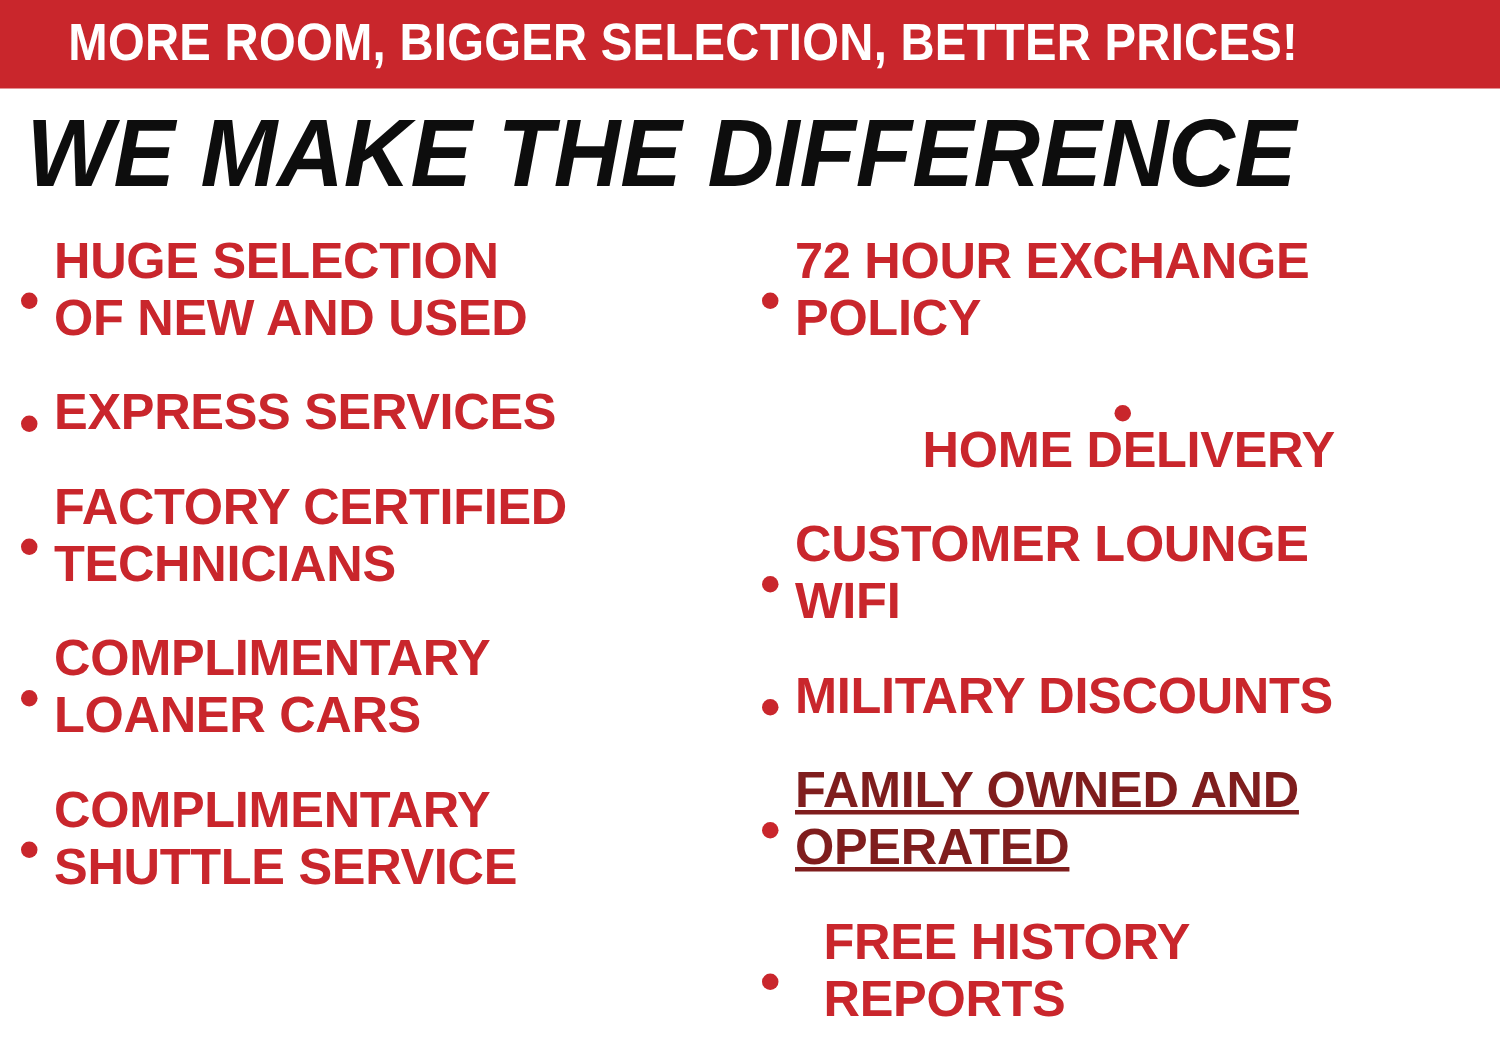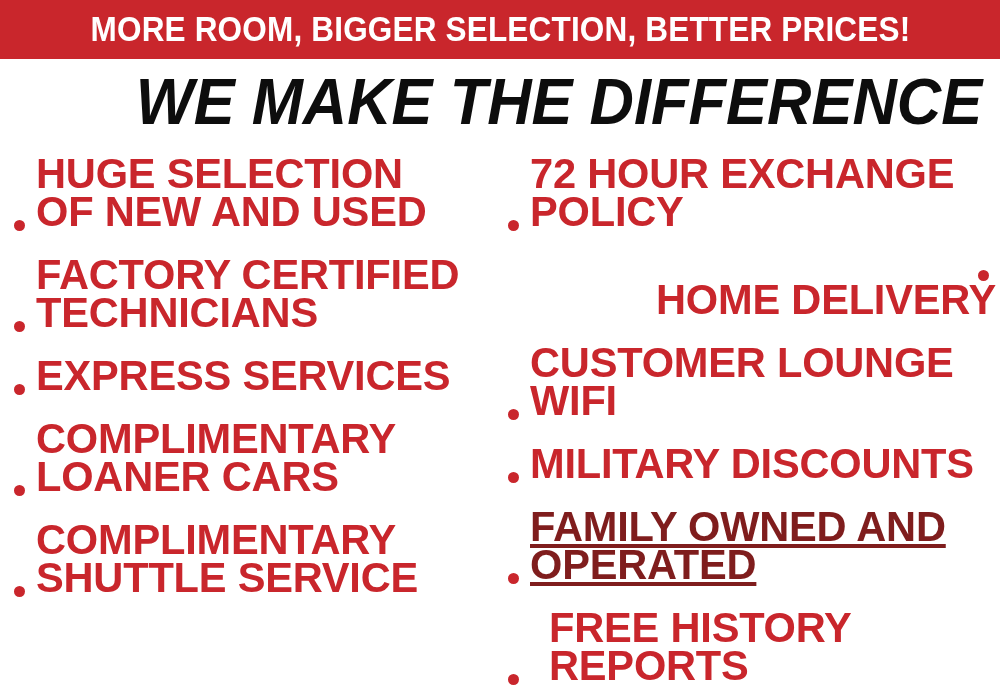--- a/index.html
+++ b/index.html
@@ -24,21 +24,20 @@
   
   .banner {
     position: absolute;
     left: 0;
     top: 0;
     width: 1000px;
     height: 59px;
     background: #c9262c;
     display: flex;
     align-items: center;
-    justify-content: center;
     box-sizing: border-box;
   }
   .banner-text {
     color: #ffffff;
     font-family: "Liberation Sans Narrow", "Liberation Sans", "DejaVu Sans Condensed", sans-serif;
     font-weight: bold;
     font-size: 35px;
     line-height: 1;
     letter-spacing: 0.2px;
     white-space: nowrap;
@@ -49,21 +48,21 @@
 
   
   .headline-wrap {
     position: absolute;
     left: 0;
     top: 66px;
     width: 1000px;
     height: 72px;
     display: flex;
     align-items: center;
-    justify-content: flex-end;
+    justify-content: flex-start;
   }
   .headline {
     color: #0d0d0d;
     font-family: "Liberation Sans Narrow", "Liberation Sans", "DejaVu Sans Condensed", sans-serif;
     font-weight: bold;
     font-style: italic;
     font-size: 64px;
     line-height: 1;
     letter-spacing: 0px;
     white-space: nowrap;
@@ -81,25 +80,25 @@
   }
   .col {
     position: absolute;
     top: 0;
   }
   .col-left  { left: 14px;  width: 480px; }
   .col-right { left: 508px; width: 492px; }
 
   .bullet {
     display: flex;
-    align-items: flex-end;
+    align-items: center;
     color: #c9262c;
     font-family: "Liberation Sans", "DejaVu Sans", sans-serif;
     font-weight: bold;
-    font-size: 42px;
+    font-size: 34px;
     line-height: 38px;
     letter-spacing: -0.2px;
   }
   .bullet + .bullet { margin-top: 25px; }
 
   .dot {
     flex: 0 0 auto;
     width: 11px;
     height: 11px;
     border-radius: 50%;
@@ -132,26 +131,26 @@
   <div class="columns">
 
     <div class="col col-left">
       <div class="bullet" style="color: rgb(201, 38, 44);">
         <span class="dot" style="background: rgb(201, 38, 44);"></span>
         <span class="btext">HUGE SELECTION
 OF NEW AND USED</span>
       </div>
       <div class="bullet" style="color: rgb(201, 38, 44);">
         <span class="dot" style="background: rgb(201, 38, 44);"></span>
-        <span class="btext">FACTORY CERTIFIED
-TECHNICIANS</span>
+        <span class="btext">EXPRESS SERVICES</span>
       </div>
       <div class="bullet" style="color: rgb(201, 38, 44);">
         <span class="dot" style="background: rgb(201, 38, 44);"></span>
-        <span class="btext">EXPRESS SERVICES</span>
+        <span class="btext">FACTORY CERTIFIED
+TECHNICIANS</span>
       </div>
       <div class="bullet" style="color: rgb(201, 38, 44);">
         <span class="dot" style="background: rgb(201, 38, 44);"></span>
         <span class="btext">COMPLIMENTARY
 LOANER CARS</span>
       </div>
       <div class="bullet" style="color: rgb(201, 38, 44);">
         <span class="dot" style="background: rgb(201, 38, 44);"></span>
         <span class="btext">COMPLIMENTARY
 SHUTTLE SERVICE</span>

